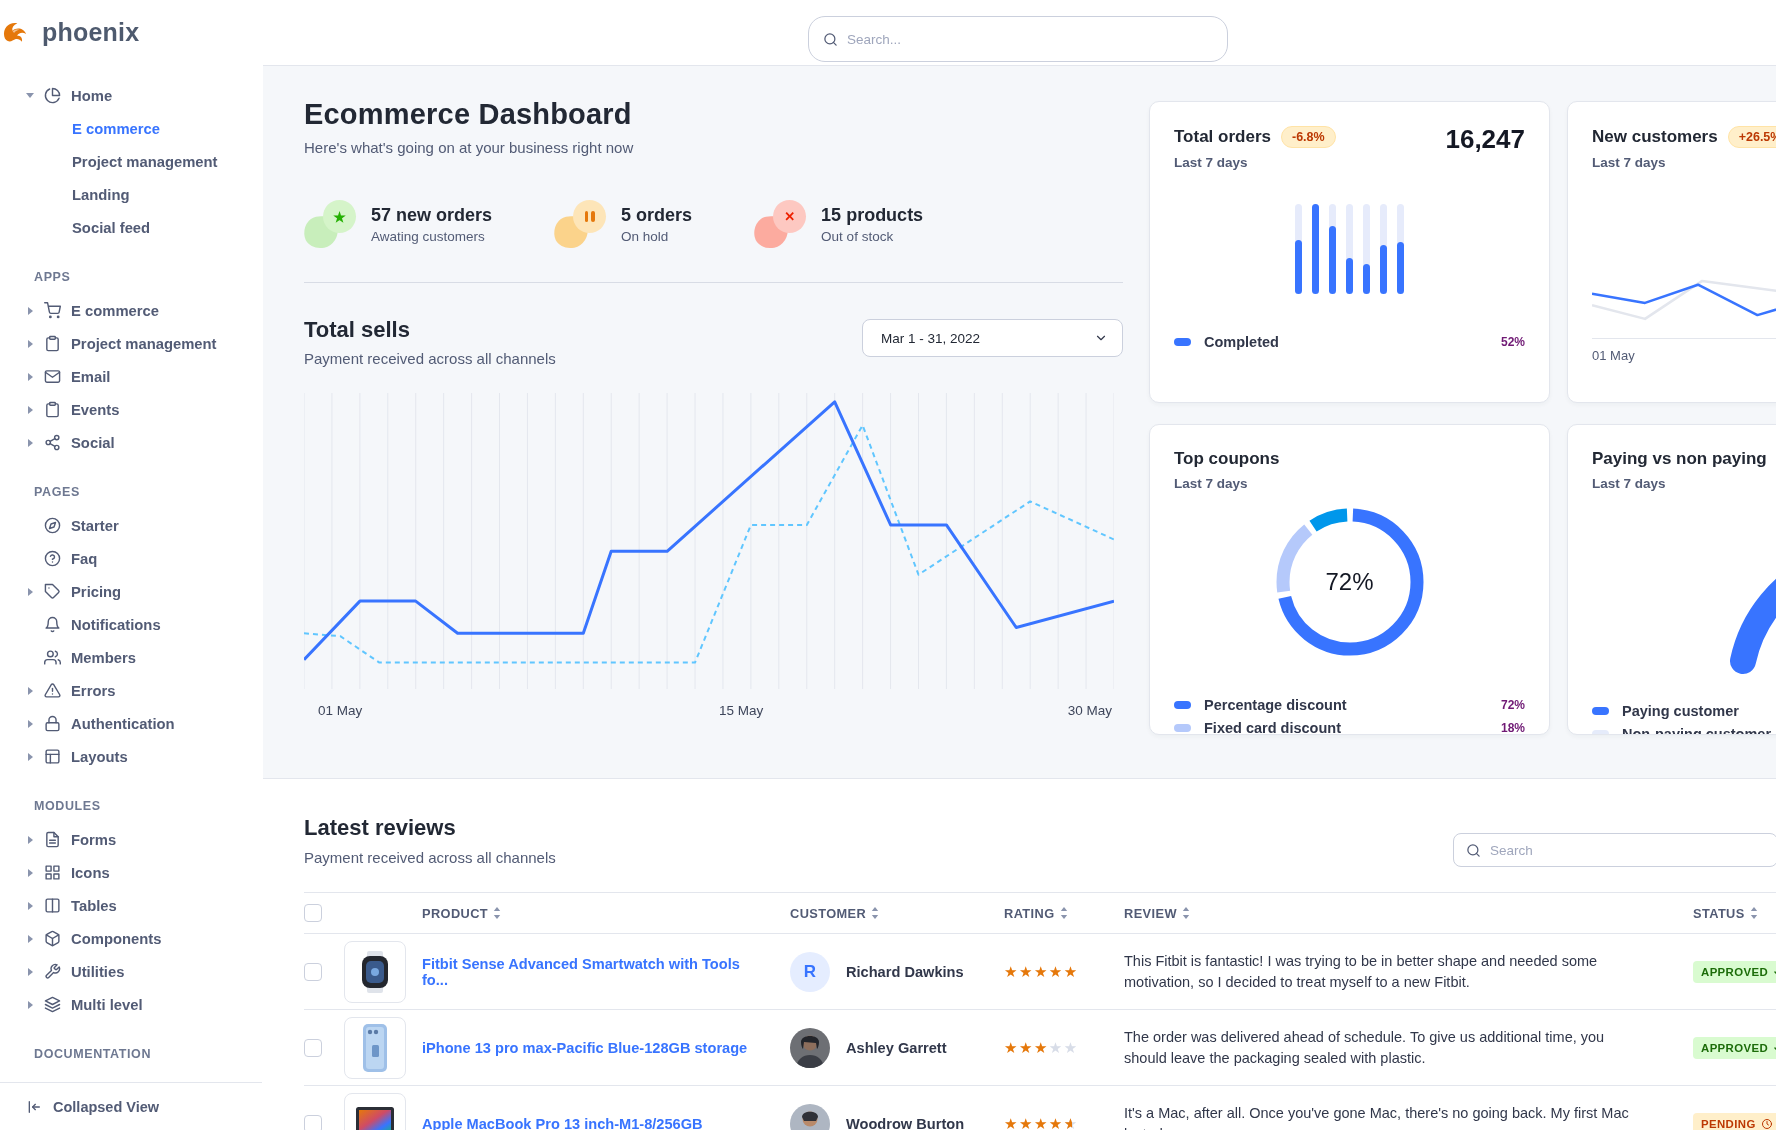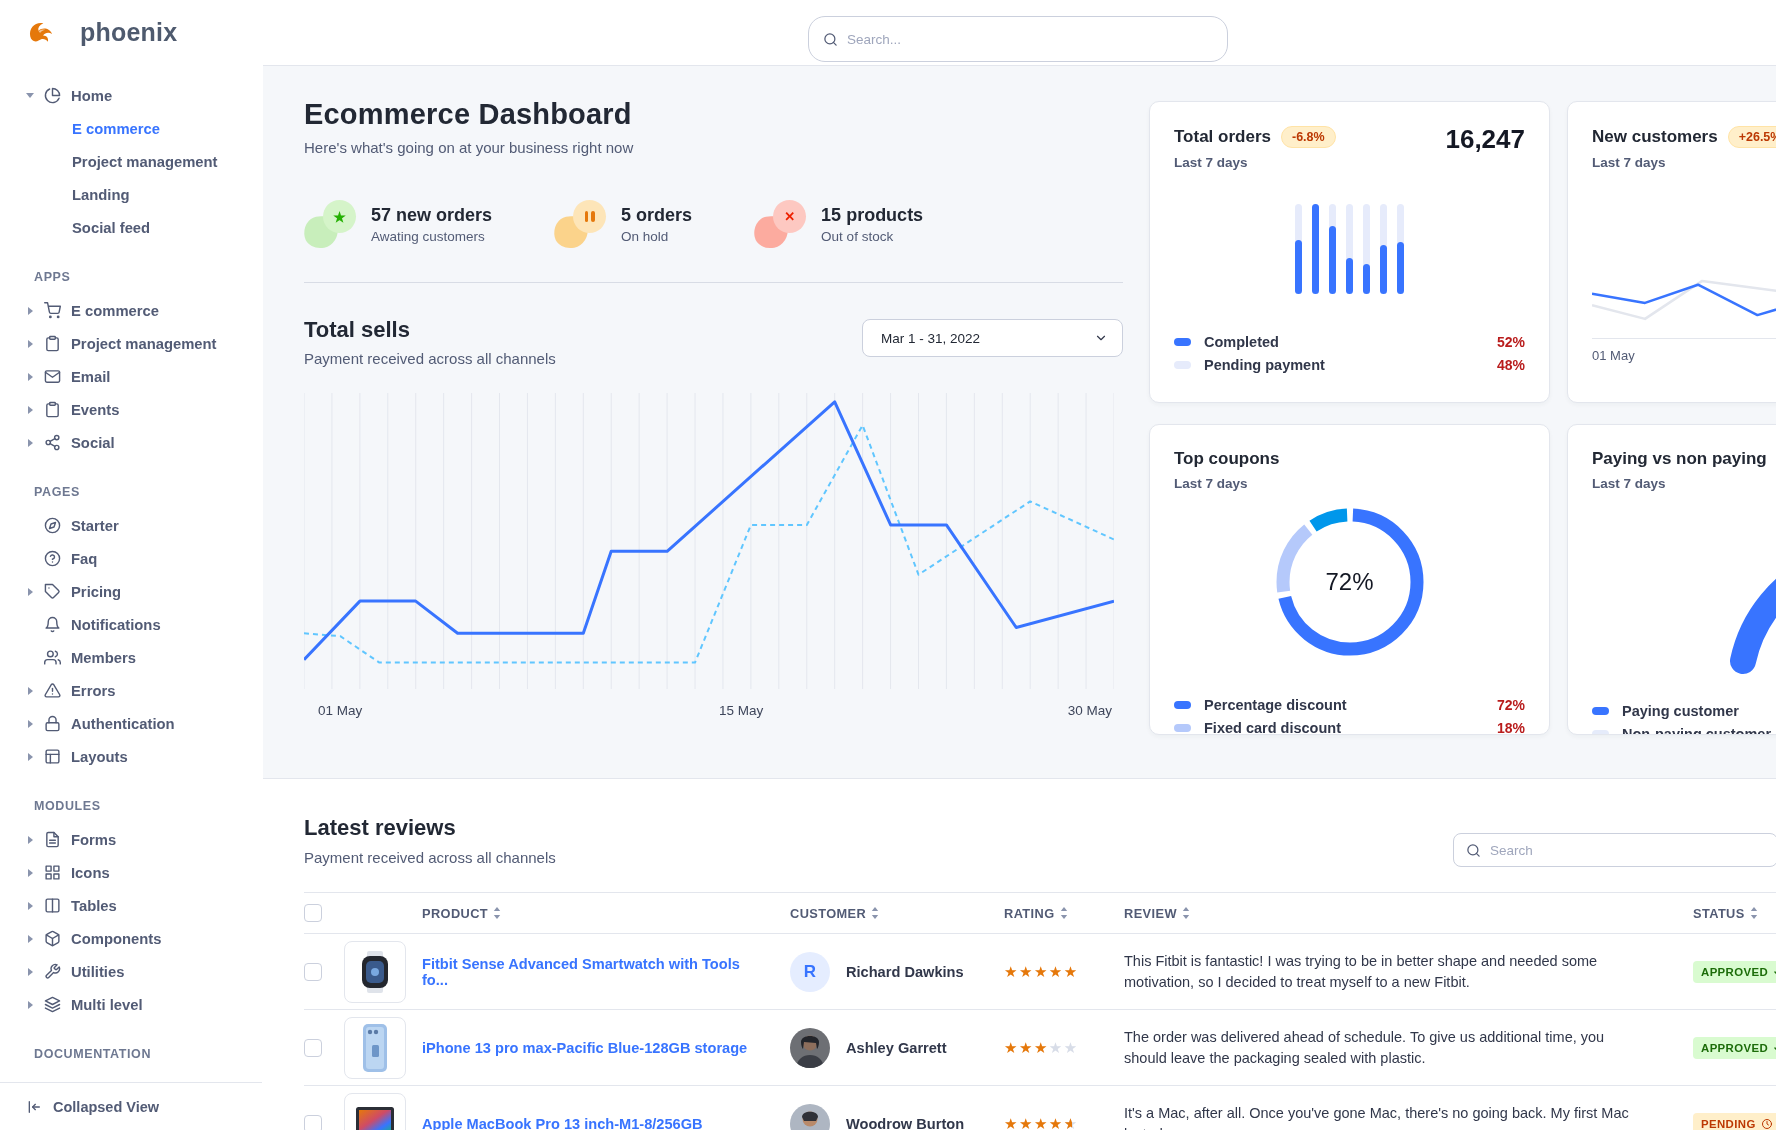--- a/index.html
+++ b/index.html
@@ -1,21 +1,21 @@
 <!DOCTYPE html>
 <html><head>
 <meta charset="utf-8">
 <style>
   * { margin:0; padding:0; box-sizing:border-box; }
   html,body { width:1776px; height:1130px; overflow:hidden; }
   body { font-family:"Liberation Sans", sans-serif; background:#fff; color:#31374a; position:relative; }
 
   
   .navbar { position:absolute; top:0; left:0; width:1776px; height:65px; background:#fff; display:flex; align-items:center; z-index:30; }
-  .brand { display:flex; align-items:center; gap:24px; padding-left:26px; cursor:pointer; }
+  .brand { display:flex; align-items:center; gap:12px; cursor:pointer; }
   .brand-text { font-size:25px; font-weight:700; color:#4e5a6e; letter-spacing:.2px; }
   .nav-search { position:absolute; left:808px; top:16px; width:420px; height:46px; border:1px solid #cbd0dd; border-radius:17px; background:#fff; display:flex; align-items:center; padding:0 14px; gap:9px; }
   .nav-search input { border:none; outline:none; flex:1; font-size:13.5px; color:#31374a; font-family:"Liberation Sans",sans-serif; background:transparent; }
   .nav-search input::placeholder { color:#9fa6bc; }
 
   
   .sidebar { position:absolute; top:65px; left:0; width:292px; height:1065px; background:#fff; border-right:1px solid #e3e6ed; padding:14px 8px 0 16px; }
   .section-label { font-size:12.5px; font-weight:700; color:#6e7891; letter-spacing:.6px; margin:26px 0 10px 18px; }
   .nav-item { display:flex; align-items:center; height:33px; cursor:pointer; border-radius:6px; }
   .caret-box { width:16px; display:flex; justify-content:center; margin-left:6px; }
@@ -71,21 +71,21 @@
   .badge-soft-warning { background:#ffefca; border:1px solid #ffe3a6; color:#bc3803; font-size:12.5px; font-weight:700; border-radius:12px; padding:3px 10px; white-space:nowrap; }
   .card-period { font-size:13.5px; color:#525b75; margin-top:7px; font-weight:600; }
   .card-big-value { position:absolute; right:24px; top:22px; font-size:26px; font-weight:800; color:#141824; }
   .bars { display:flex; align-items:flex-end; gap:10px; width:109px; margin:34px auto 0; height:90px; }
   .bar-track { position:relative; width:7px; height:90px; background:#e6ebfb; border-radius:4px; }
   .bar-fill { position:absolute; bottom:0; left:0; width:7px; background:#3874ff; border-radius:4px; }
   .legend { margin-top:36px; }
   .legend-row { display:flex; align-items:center; height:23px; }
   .legend-swatch { width:17px; height:8px; border-radius:4px; margin-right:13px; flex:none; }
   .legend-label { font-size:14.5px; color:#31374a; font-weight:600; flex:1; }
-  .legend-value { font-size:14px; color:#b91c1c; font-weight:600; }
+  .legend-value { font-size:12px; color:#701a75; font-weight:600; }
   .donut-box { position:relative; width:150px; height:150px; margin:16px auto 0; }
   .donut-center { position:absolute; inset:0; display:flex; align-items:center; justify-content:center; font-size:24px; color:#141824; font-weight:500; }
   .mini-axis { border:none; border-top:1px solid #e3e6ed; margin-top:6px; }
   .mini-label { font-size:13px; color:#525b75; margin-top:9px; }
 
   
   .reviews { position:absolute; top:712px; left:0; width:1513px; height:353px; background:#fff; border-top:1px solid #e3e6ed; }
   .reviews-title { font-size:22px; font-weight:800; color:#222834; margin:36px 0 0 41px; }
   .reviews-subtitle { font-size:15px; color:#525b75; margin:8px 0 0 41px; }
   .reviews-search { position:absolute; right:-2px; top:54px; width:325px; height:34px; border:1px solid #cbd0dd; border-radius:8px; background:#fff; display:flex; align-items:center; padding:0 12px; gap:9px; }
@@ -547,25 +547,20 @@
         <span class="bar-track">
           <span class="bar-fill" style="height:57.99999999999999%"></span>
         </span>
       </div>
     <div class="legend">
         <div class="legend-row">
           <span class="legend-swatch" style="background: rgb(56, 116, 255);"></span>
           <span class="legend-label">Completed</span>
           <span class="legend-value">52%</span>
         </div>
-        <div class="legend-row">
-          <span class="legend-swatch" style="background: rgb(230, 235, 251);"></span>
-          <span class="legend-label">Pending payment</span>
-          <span class="legend-value">48%</span>
-        </div>
       </div>
   </section>
 
   <section class="card card-new-customers">
     <div class="card-title-row">
       <span class="card-title">New customers</span>
       <span class="badge-soft-warning">+26.5%</span>
     </div>
     <div class="card-period">Last 7 days</div>
     <svg id="nc-chart" width="212" height="80" style="margin-top:78px">

